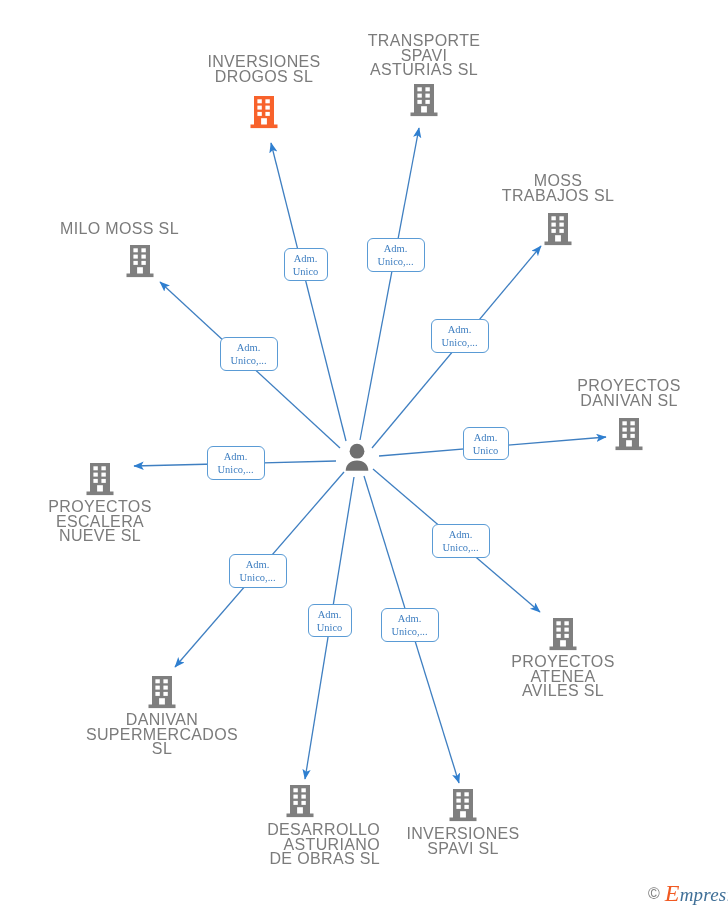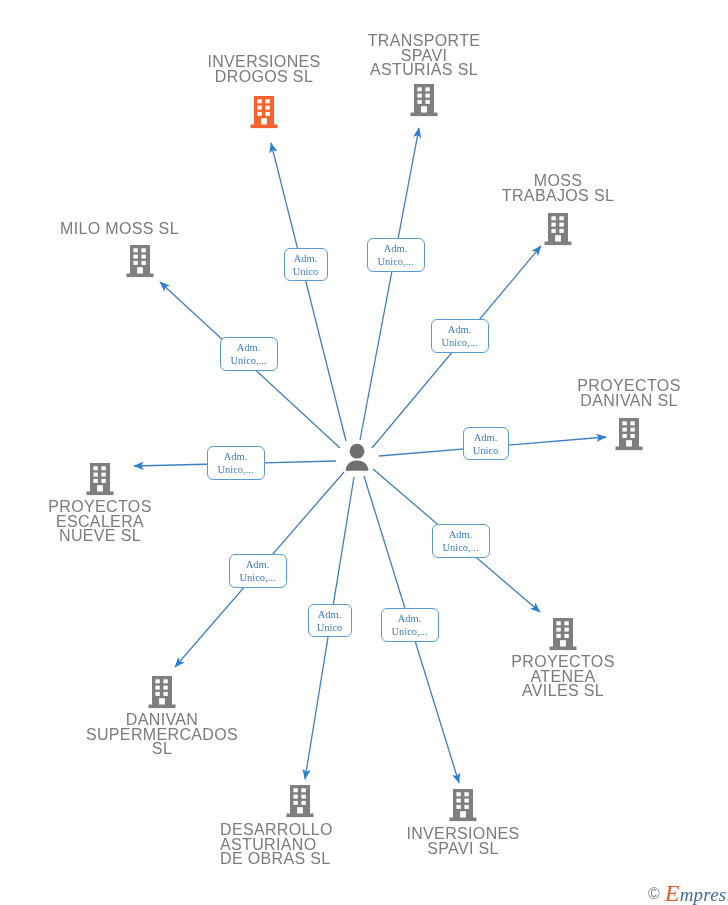--- a/index.html
+++ b/index.html
@@ -214,21 +214,21 @@
             <rect x="1.5" y="29.5" width="27" height="3.6" fill="#7f7f7f"></rect>
             <rect x="8.4" y="4.3" width="4.4" height="4" fill="#ffffff"></rect>
             <rect x="16.4" y="4.3" width="4.4" height="4" fill="#ffffff"></rect>
             <rect x="8.4" y="10.6" width="4.4" height="4" fill="#ffffff"></rect>
             <rect x="16.4" y="10.6" width="4.4" height="4" fill="#ffffff"></rect>
             <rect x="8.4" y="16.9" width="4.4" height="4" fill="#ffffff"></rect>
             <rect x="16.4" y="16.9" width="4.4" height="4" fill="#ffffff"></rect>
             <rect x="12.1" y="23.2" width="5.8" height="6.3" fill="#ffffff"></rect>
           </svg></span>
       </div>
-      <div class="node-label" style="position: absolute; left: 300px; top: 823px; width: 160px; margin-left: -80px; text-align: left;">DESARROLLO
+      <div class="node-label" style="position: absolute; left: 300px; top: 823px; width: 160px; margin-left: -80px; text-align: right;">DESARROLLO
 ASTURIANO
 DE OBRAS  SL</div>
       <div class="node" style="left: 162px; top: 675px;">
         <span class="node-icon"><svg width="30" height="34" viewBox="0 0 30 34" xmlns="http://www.w3.org/2000/svg">
             <rect x="5" y="1" width="20" height="29" fill="#7f7f7f"></rect>
             <rect x="1.5" y="29.5" width="27" height="3.6" fill="#7f7f7f"></rect>
             <rect x="8.4" y="4.3" width="4.4" height="4" fill="#ffffff"></rect>
             <rect x="16.4" y="4.3" width="4.4" height="4" fill="#ffffff"></rect>
             <rect x="8.4" y="10.6" width="4.4" height="4" fill="#ffffff"></rect>
             <rect x="16.4" y="10.6" width="4.4" height="4" fill="#ffffff"></rect>

